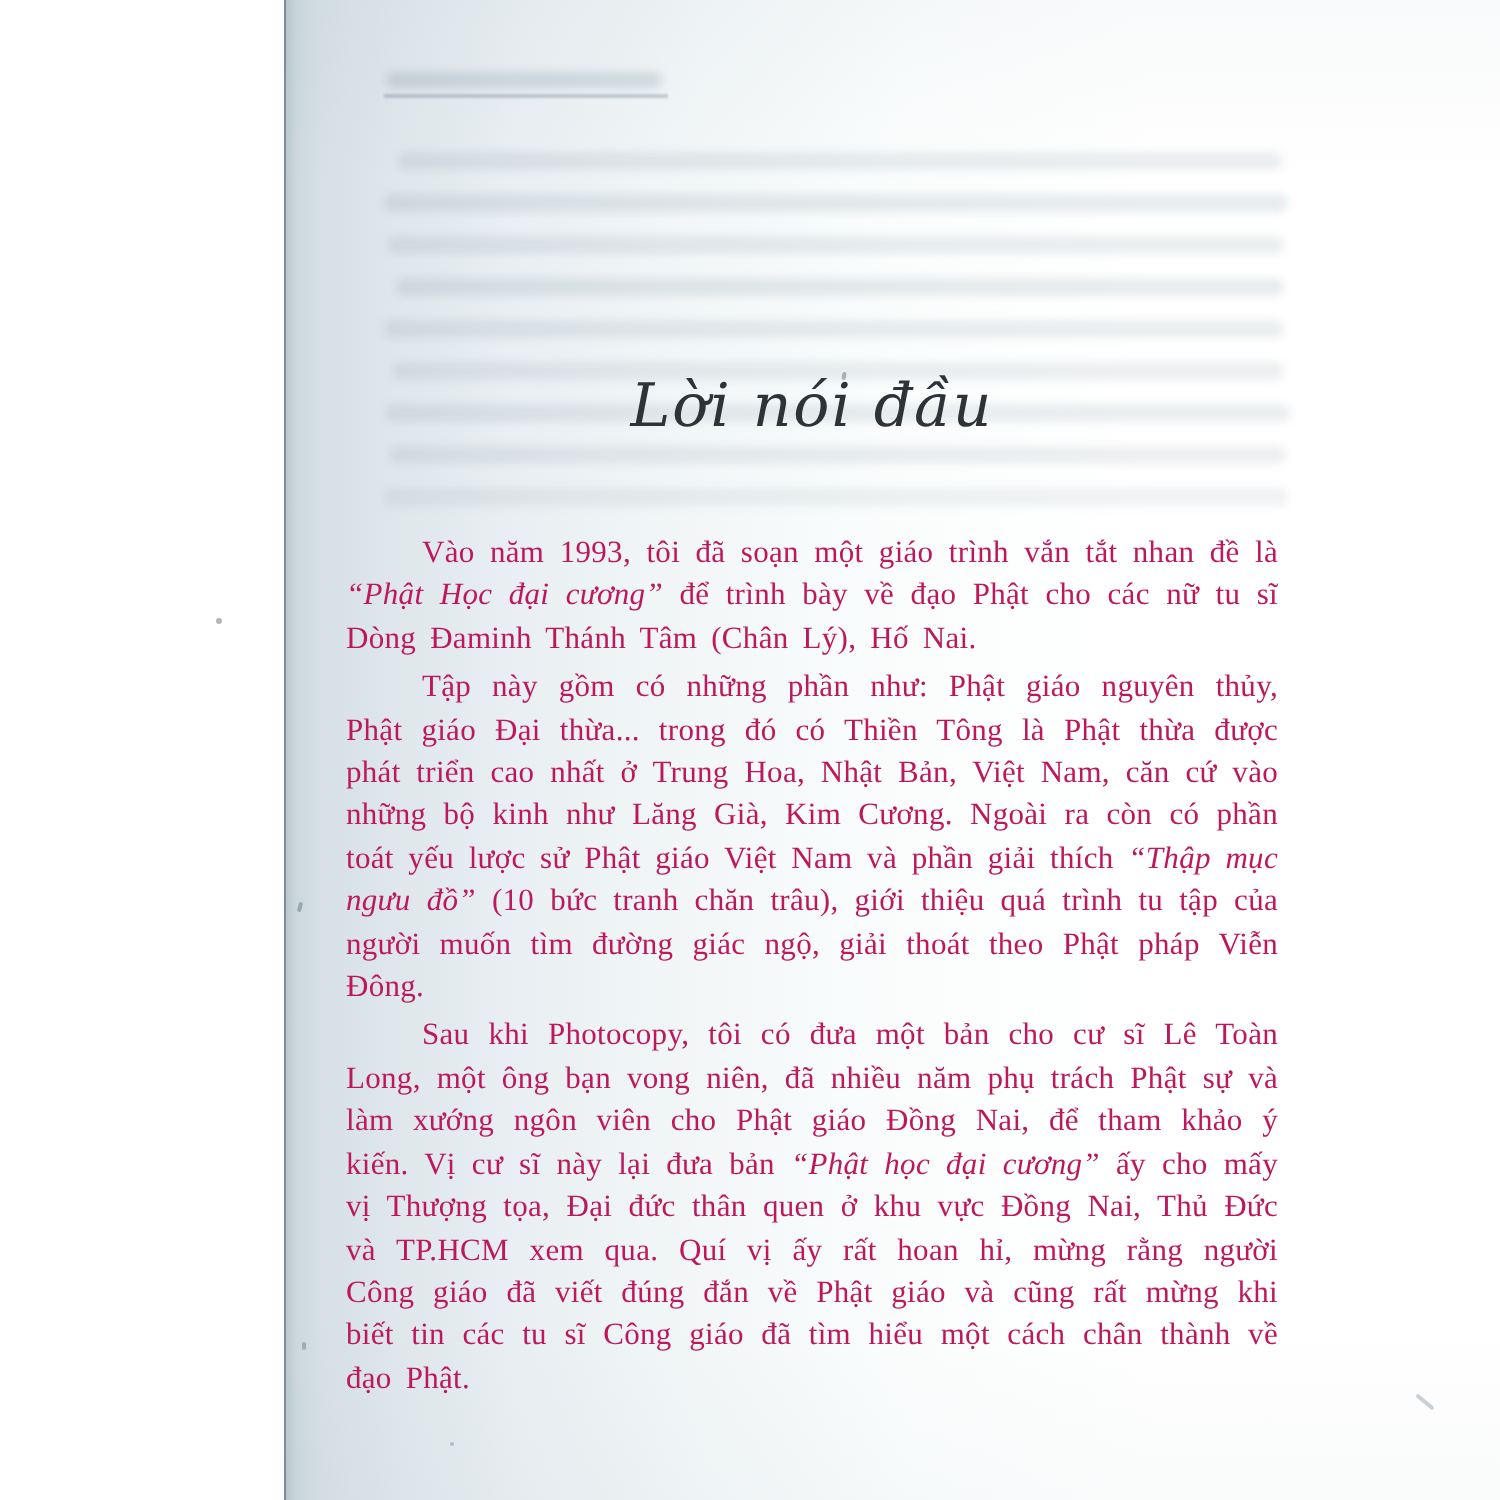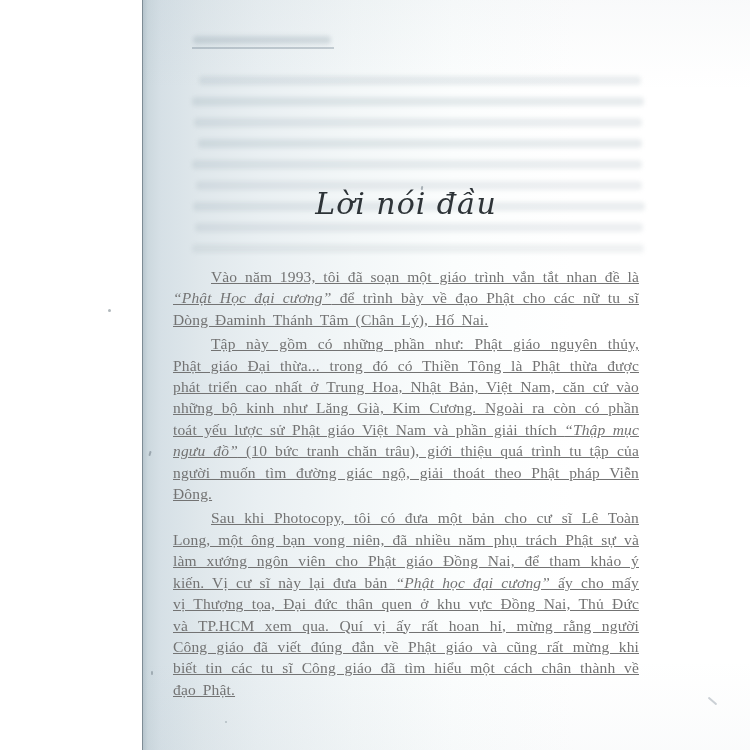--- a/index.html
+++ b/index.html
@@ -71,25 +71,24 @@
     letter-spacing: 1px;
     color: #2d3337;
   }
   .body-text {
     position: absolute;
     left: 152px;
     top: 266px;
     width: 466px;
     font-size: 15.5px;
     line-height: 21.4px;
-    color: #737373;
+    color: #be185d;
     text-align: justify;
     word-spacing: 3px;
     letter-spacing: 0.15px;
-    text-decoration: underline;
   }
   .body-text p {
     margin: 0 0 3px 0;
     text-indent: 38px;
   }
   .body-text .it {
     font-style: italic;
   }
   .speck {
     position: absolute;

